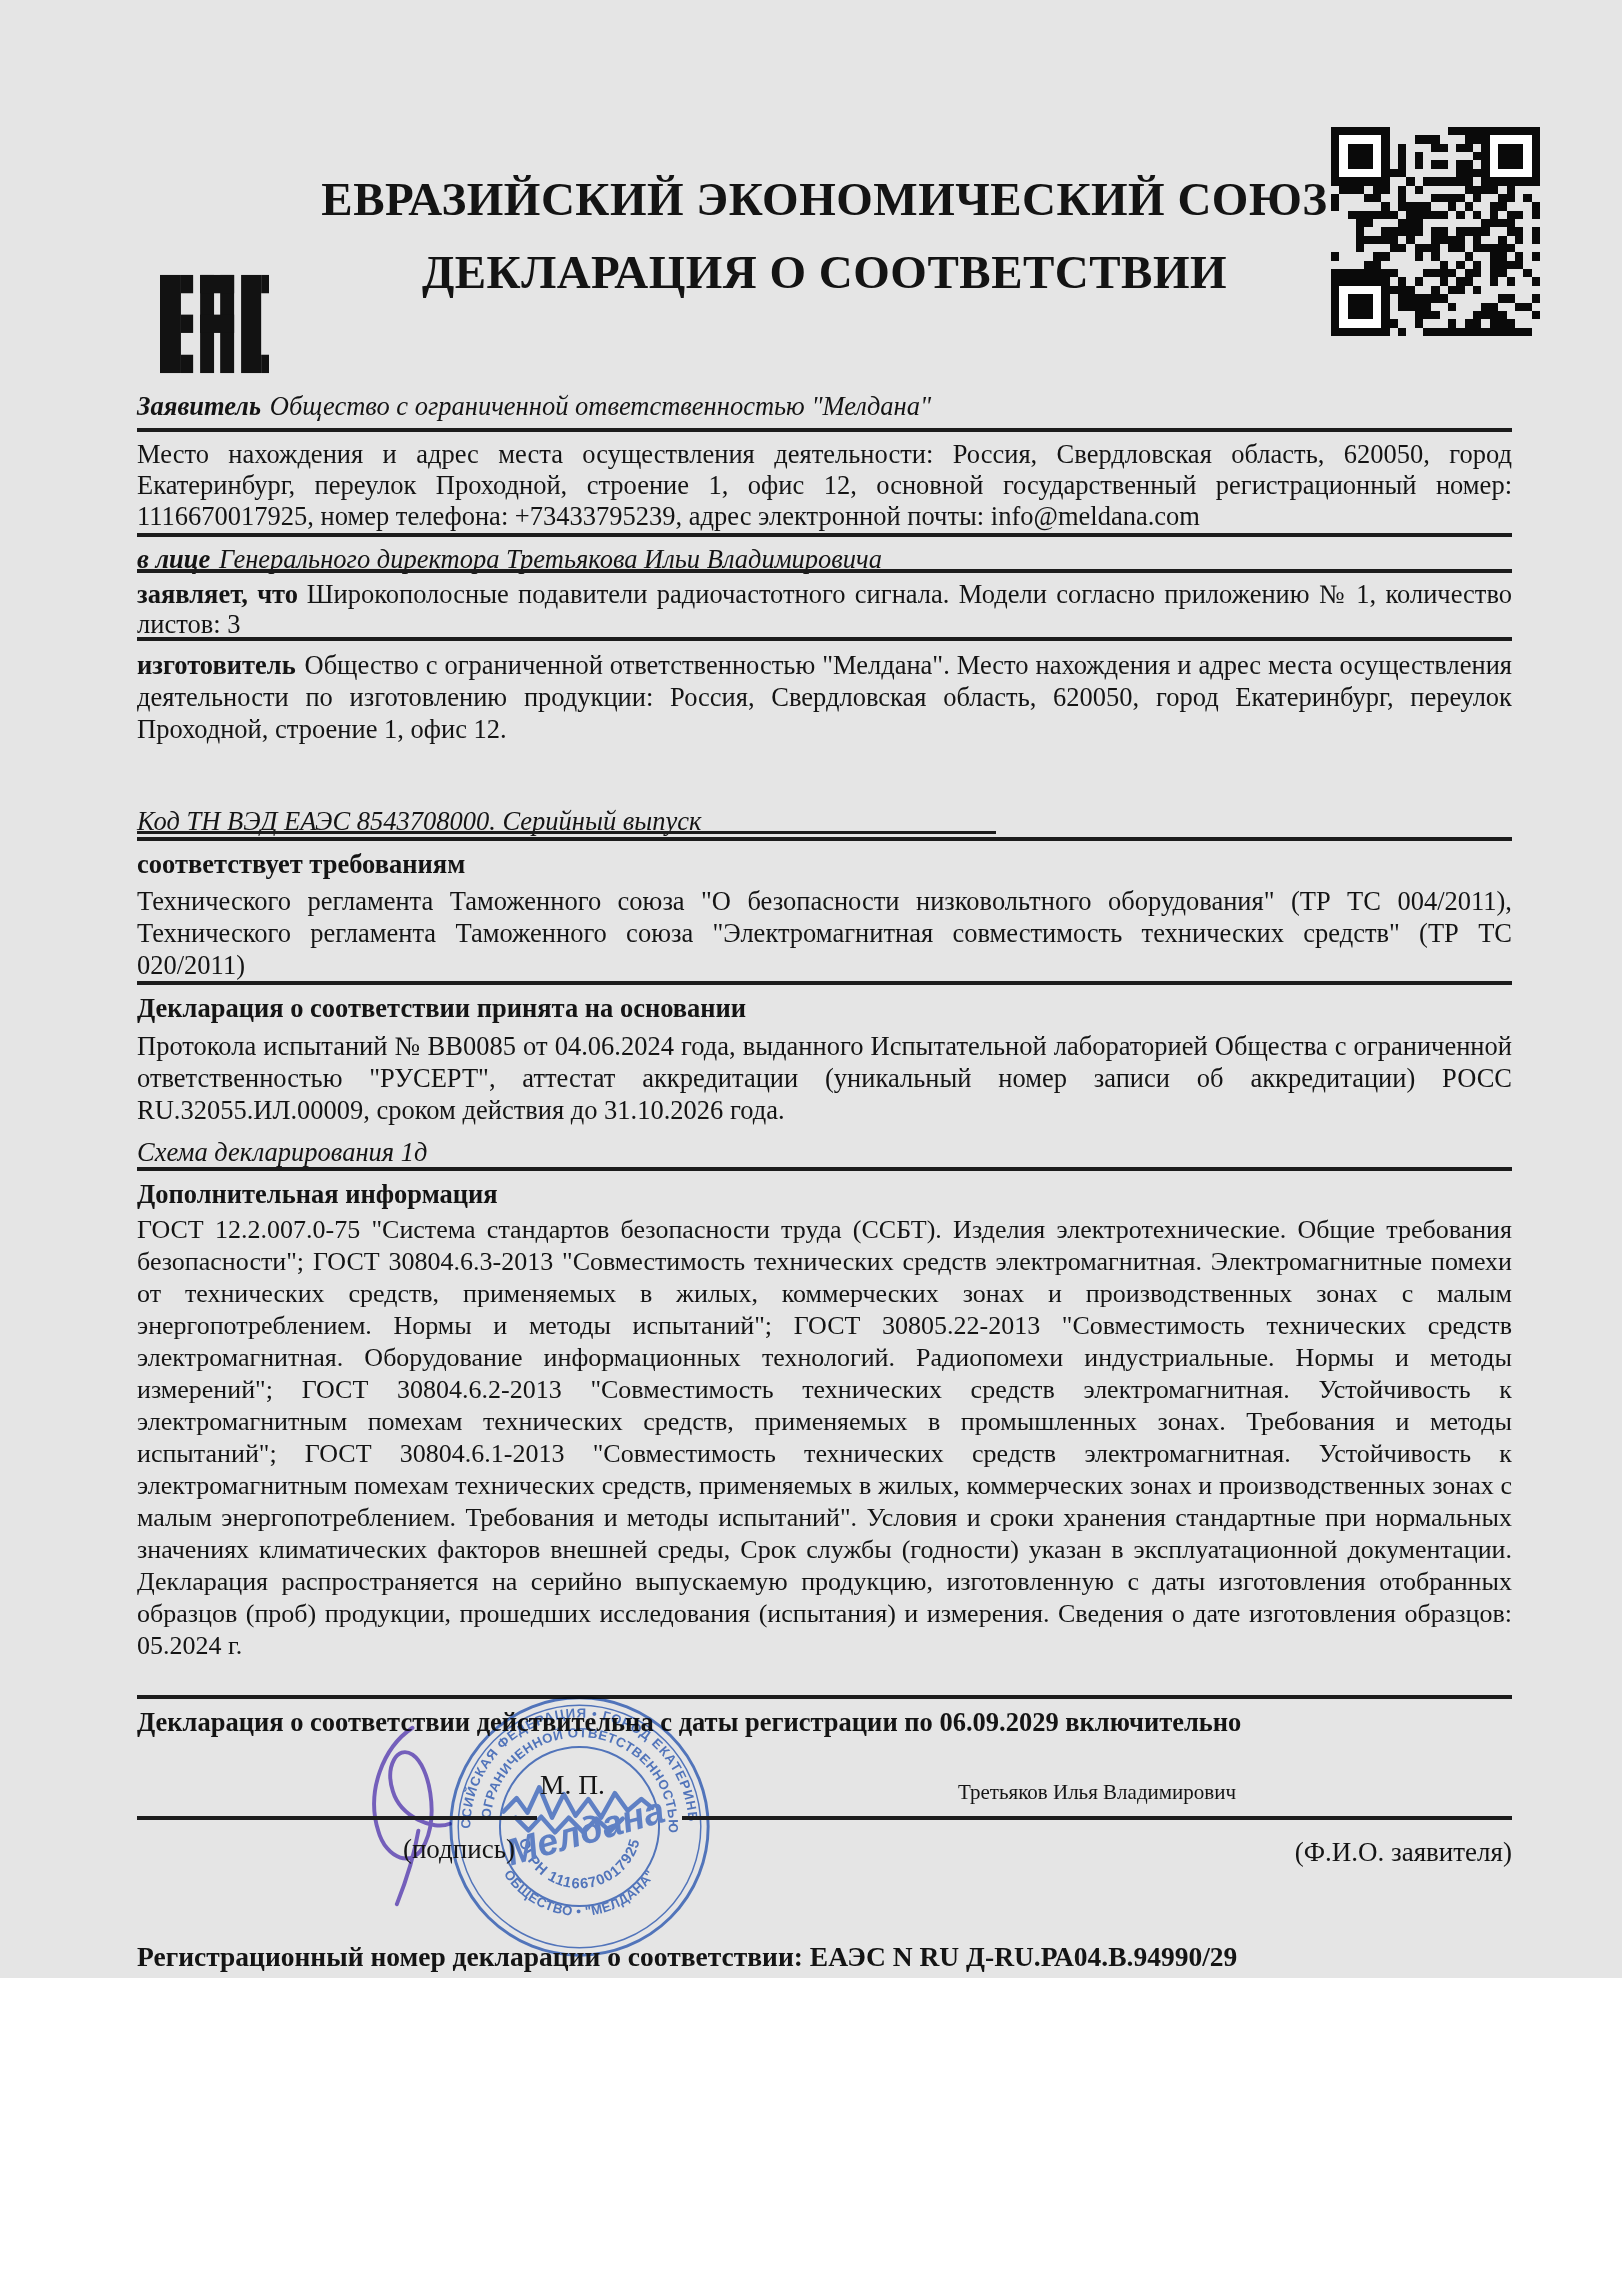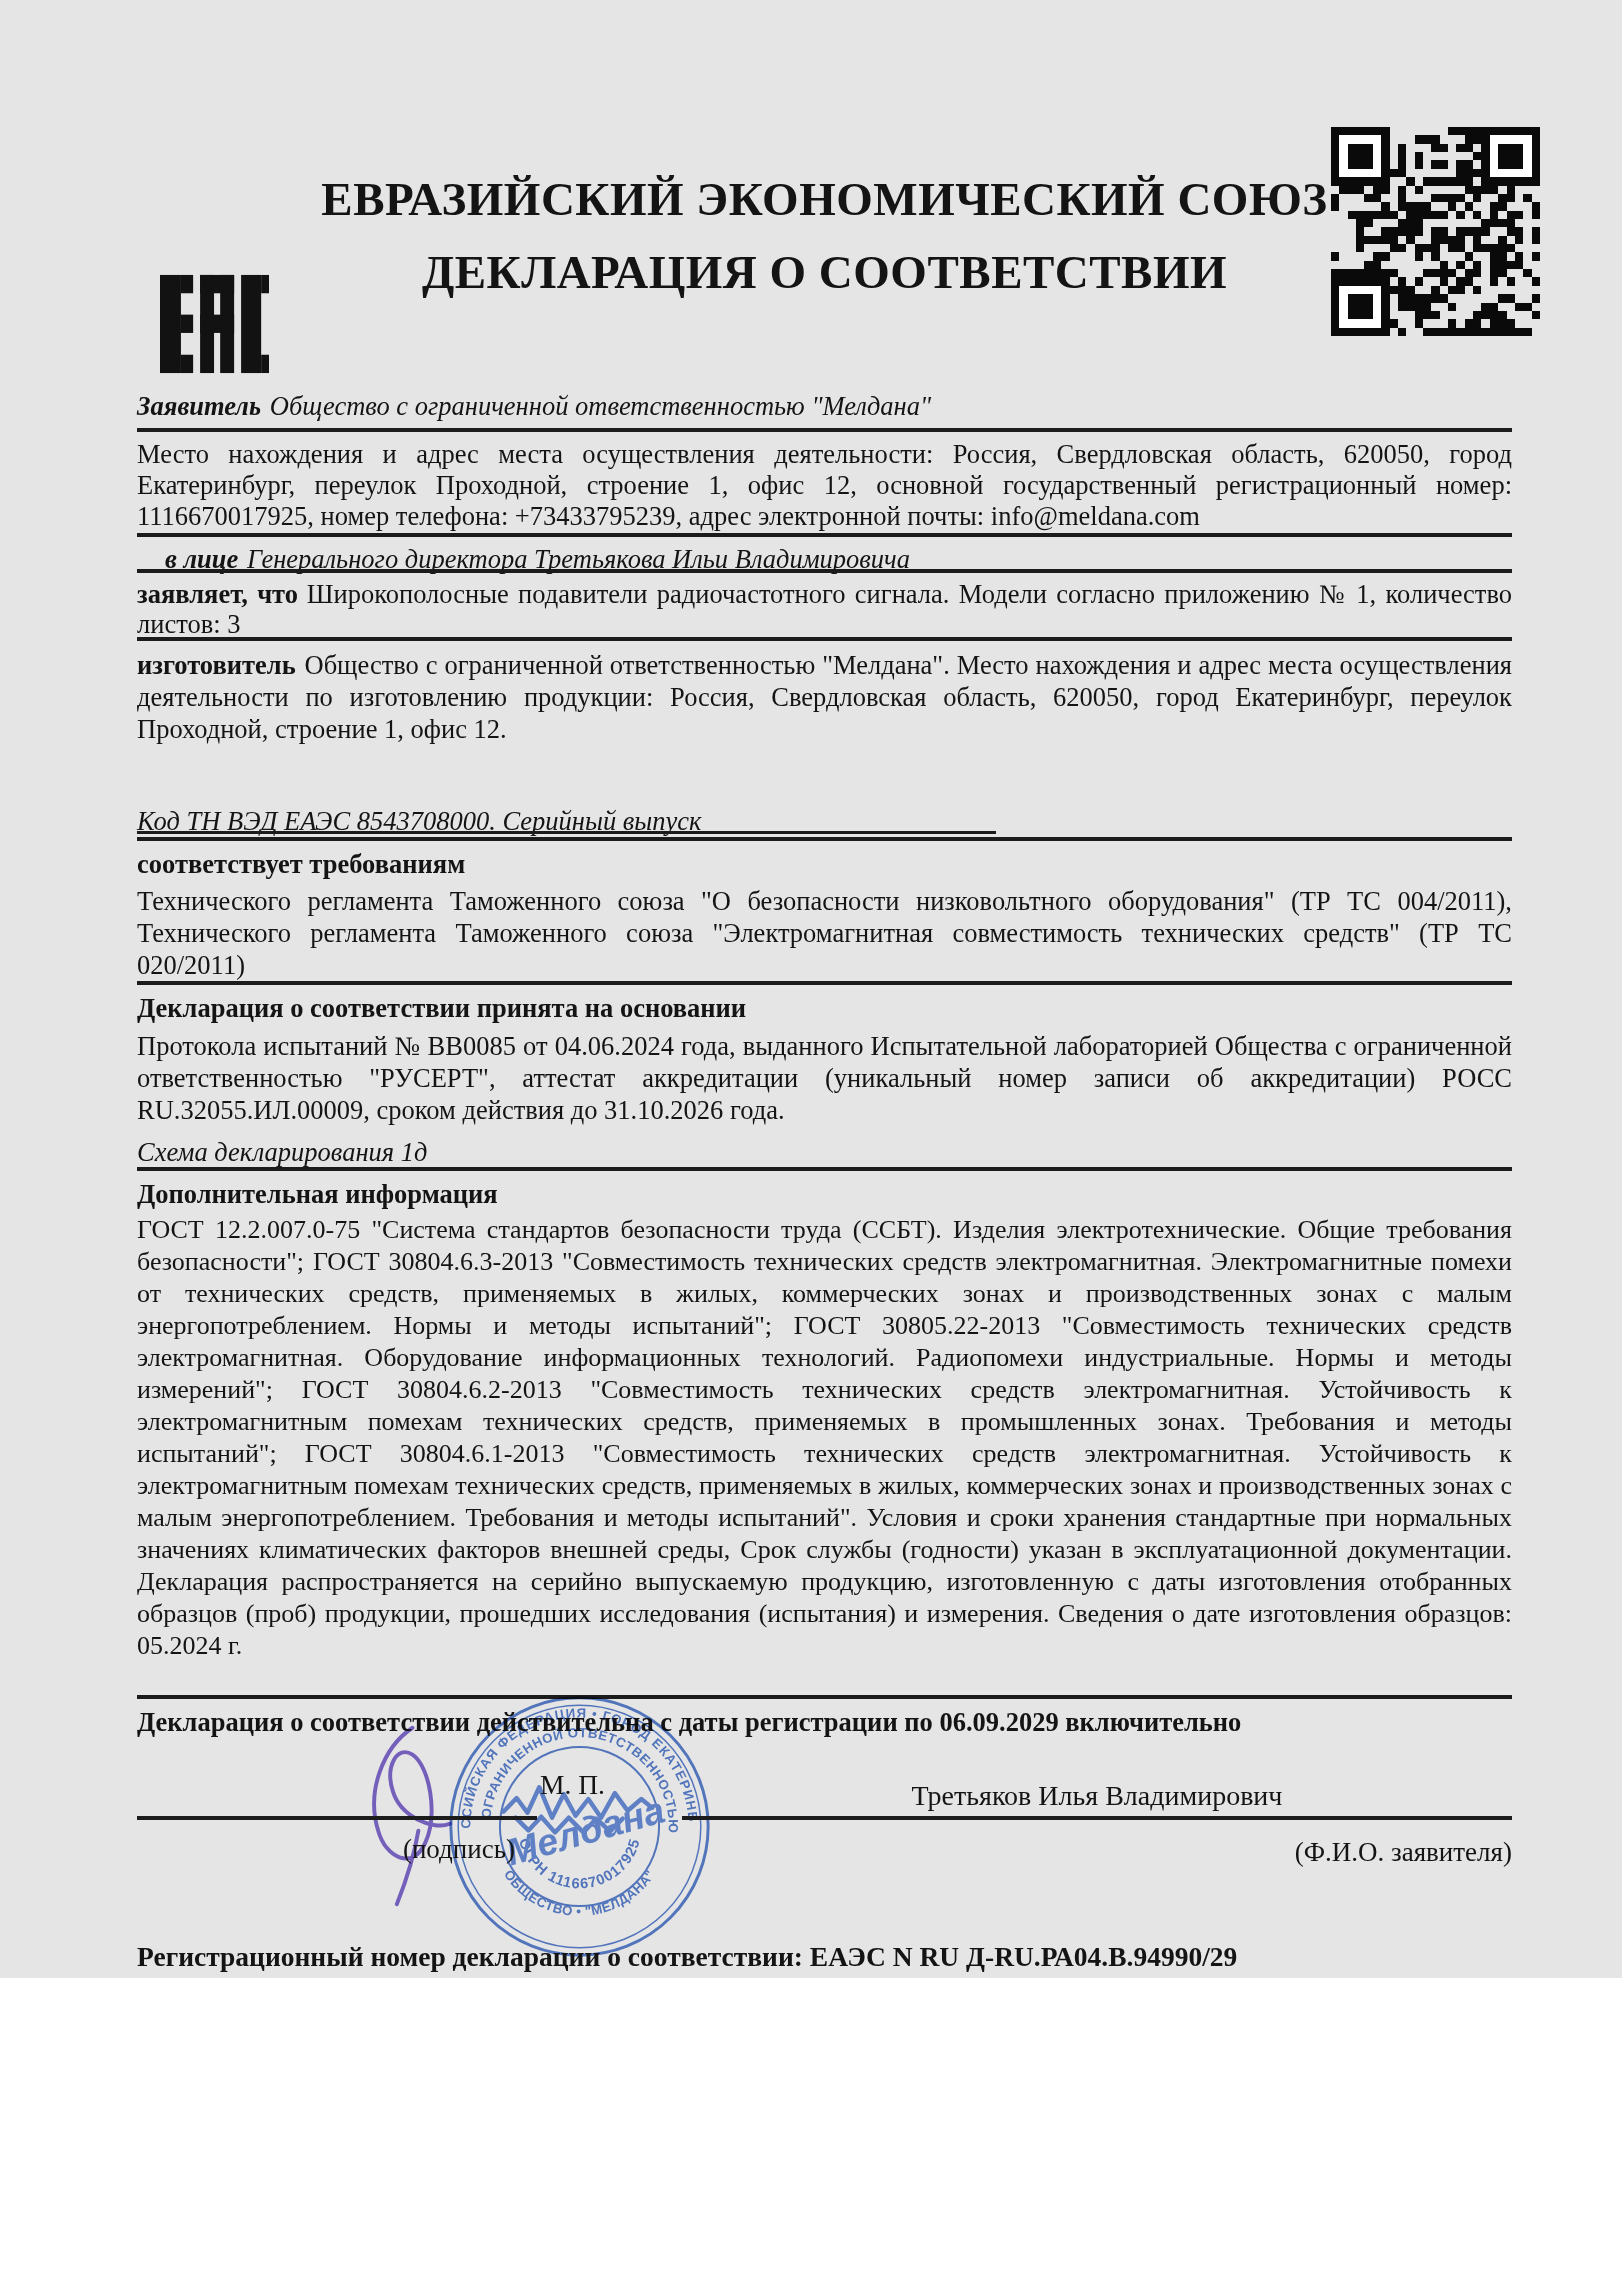--- a/index.html
+++ b/index.html
@@ -15,21 +15,21 @@
   .lh62{line-height:30px}
   .nojust{text-align:left;font-style:italic;}
   b.lbl{font-weight:bold;margin-right:8.8px;}
   .rule{left:137px;width:1375px;background:#1c1c1c;}
   .heading{font-weight:bold;text-align:left;}
   .title-box{left:137px;width:1375px;text-align:center;font-weight:bold;
     font-size:47px;line-height:73px;letter-spacing:0.5px;}
   .footerline{left:137px;width:1375px;font-weight:bold;font-size:27.5px;line-height:32px;margin:0;}
   .mp-text{font-size:27.5px;font-weight:normal;}
   .caption{font-size:27px;text-align:right;}
-  .fio-name{font-size:28px;text-align:center;}
+  .fio-name{font-size:21px;text-align:center;}
   .stamp-svg{mix-blend-mode:multiply;opacity:.93;}
   .sig-svg{mix-blend-mode:multiply;}
   .qr-box svg rect{shape-rendering:crispEdges;}
 </style>
 </head>
 <body>
 
 <div class="page">
 
   <div class="abs qr-box" style="left:1331px;top:127px;width:209px;height:209px;" id="qr"><svg width="209" height="209" viewBox="0 0 425 425" xmlns="http://www.w3.org/2000/svg">
@@ -307,21 +307,21 @@
   </div>
 
   <p class="abs para nojust" style="top:390px;"><b class="lbl">Заявитель</b><span>Общество с ограниченной ответственностью "Мелдана"</span></p>
 
   <div class="abs rule" style="top:428px;height:4.4px;"></div>
 
   <p class="abs para lh64" style="top:439px;">Место нахождения и адрес места осуществления деятельности: Россия, Свердловская область, 620050, город Екатеринбург, переулок Проходной, строение 1, офис 12, основной государственный регистрационный номер: 1116670017925, номер телефона: +73433795239, адрес электронной почты: info@meldana.com</p>
 
   <div class="abs rule" style="top:533px;height:3.9px;"></div>
 
-  <p class="abs para nojust" style="top:543px;margin-left:28px;"><b class="lbl">в лице</b><span>Генерального директора Третьякова Ильи Владимировича</span></p>
+  <p class="abs para nojust" style="top:543px;"><b class="lbl">в лице</b><span>Генерального директора Третьякова Ильи Владимировича</span></p>
 
   <div class="abs rule" style="top:569px;height:3.9px;"></div>
 
   <p class="abs para lh62" style="top:579px;"><b class="lbl">заявляет, что</b><span>Широкополосные подавители радиочастотного сигнала.  Модели согласно приложению  № 1, количество листов: 3</span></p>
 
   <div class="abs rule" style="top:637px;height:4.4px;"></div>
 
   <p class="abs para" style="top:649px;"><b class="lbl">изготовитель</b><span>Общество с ограниченной ответственностью "Мелдана". Место нахождения и адрес места осуществления деятельности по изготовлению продукции: Россия, Свердловская область, 620050, город Екатеринбург, переулок Проходной, строение 1, офис 12.</span></p>
 
 

